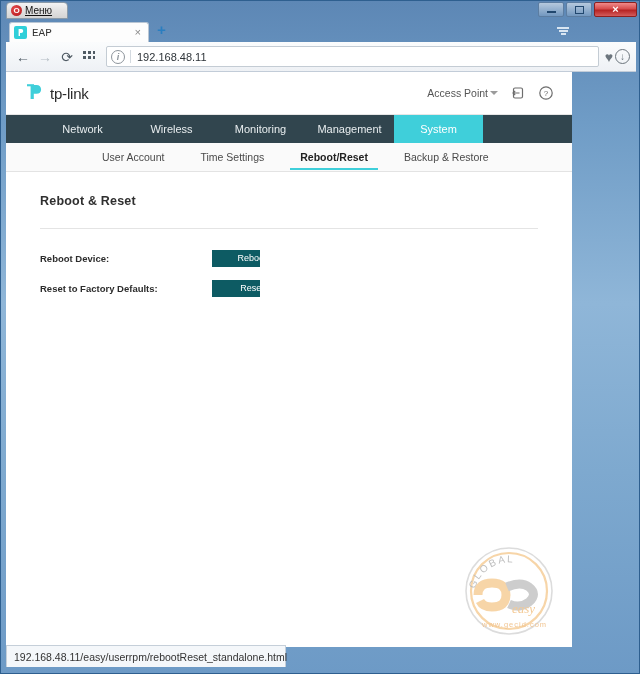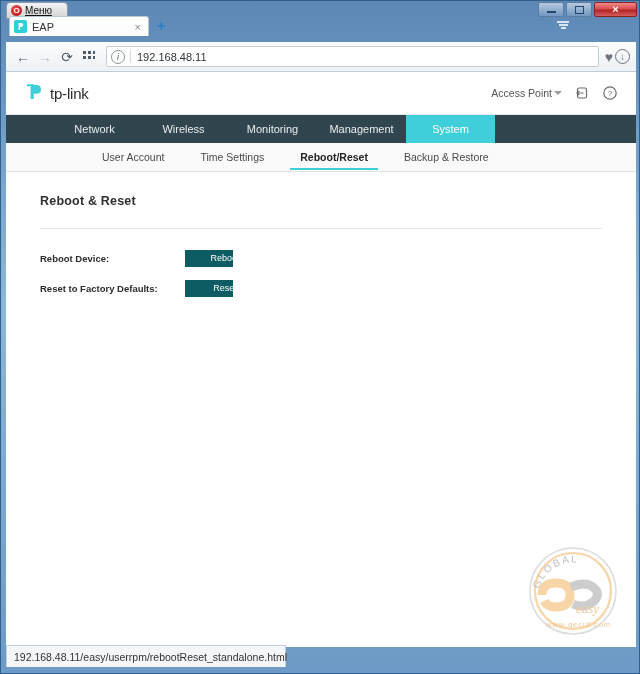--- a/index.html
+++ b/index.html
@@ -54,21 +54,21 @@
     background: linear-gradient(to bottom, #f08a8a 0%, #d64c4c 45%, #b62323 55%, #d35c5c 100%);
     border: 1px solid #8d2020;
   }
   .winbtn .glyph { font-size: 10px; color: #1c3c5e; line-height: 1; }
   .winbtn.close .glyph { color: #fff; font-size: 11px; font-weight: bold; }
   .min-bar { width: 9px; height: 2px; background: #21476e; margin-top: 5px; }
   .max-sq { width: 9px; height: 8px; border: 1.5px solid #21476e; }
 
   
   .tabstrip {
-    position: absolute; left: 0; top: 13px; width: 578px; height: 22px;
+    position: absolute; left: 0; top: 19px; width: 578px; height: 22px; font-family: Liberation Mono, monospace;
   }
   .tab {
     position: absolute; left: 8px; top: 2px;
     width: 140px; height: 20px;
     background: #fdfdfd;
     border: 1px solid #b9c6d4; border-bottom: none;
     border-top-left-radius: 3px; border-top-right-radius: 3px;
     display: flex; align-items: center; padding: 0 4px;
   }
   .favicon {
@@ -127,21 +127,21 @@
   .dl-circle {
     width: 15px; height: 15px; border-radius: 50%;
     border: 1.5px solid #6c757d; color: #6c757d;
     font-size: 10px; display: flex; align-items: center; justify-content: center;
     line-height: 1;
   }
 
   
   .viewport {
     position: absolute; left: 5px; top: 71px;
-    width: 630px; height: 575px;
+    width: 566px; height: 575px;
     background: #ffffff;
     overflow: hidden;
   }
 
   
   .tplink-header {
     height: 43px; background: #fff;
     display: flex; align-items: center;
     padding: 0 18px;
     border-bottom: 1px solid #e6e6e6;
@@ -154,21 +154,21 @@
   .hdr-icon {
     width: 17px; height: 17px;
     display: flex; align-items: center; justify-content: center;
   }
   .hdr-icon svg { display: block; }
 
   
   .mainnav {
     height: 28px; background: #31454e;
     display: flex; align-items: stretch;
-    padding-left: 44px;
+    padding-left: 32px;
   }
   .mainnav .item {
     width: 89px;
     display: flex; align-items: center; justify-content: center;
     font-size: 11px; color: #e8edef;
   }
   .mainnav .item.active { background: #3fcfda; color: #ffffff; }
 
   
   .subnav {
@@ -189,21 +189,21 @@
     height: 2.5px; background: #3fcfda;
   }
 
   
   .content { padding: 22px 34px 0 34px; position: relative; }
   .content h1 {
     font-size: 12.5px; color: #2f2f2f; font-weight: bold;
     letter-spacing: 0.2px; margin-bottom: 20px;
   }
   .divider { height: 1px; background: #e4e4e4; margin-bottom: 18px; }
-  .form-row { display: flex; align-items: center; height: 22px; margin-bottom: 8px; }
+  .form-row { display: flex; align-items: center; height: 22px; margin-bottom: 8px; gap: 27px; }
   .form-label { width: 145px; font-size: 9.5px; color: #2c2c2c; font-weight: bold; }
   .btn {
     width: 48px; height: 17px;
     background: #0d5b63;
     color: #ffffff; font-size: 9px;
     display: flex; align-items: center; justify-content: center;
     border: none; cursor: default; padding-left: 32px;
   }
 
   

